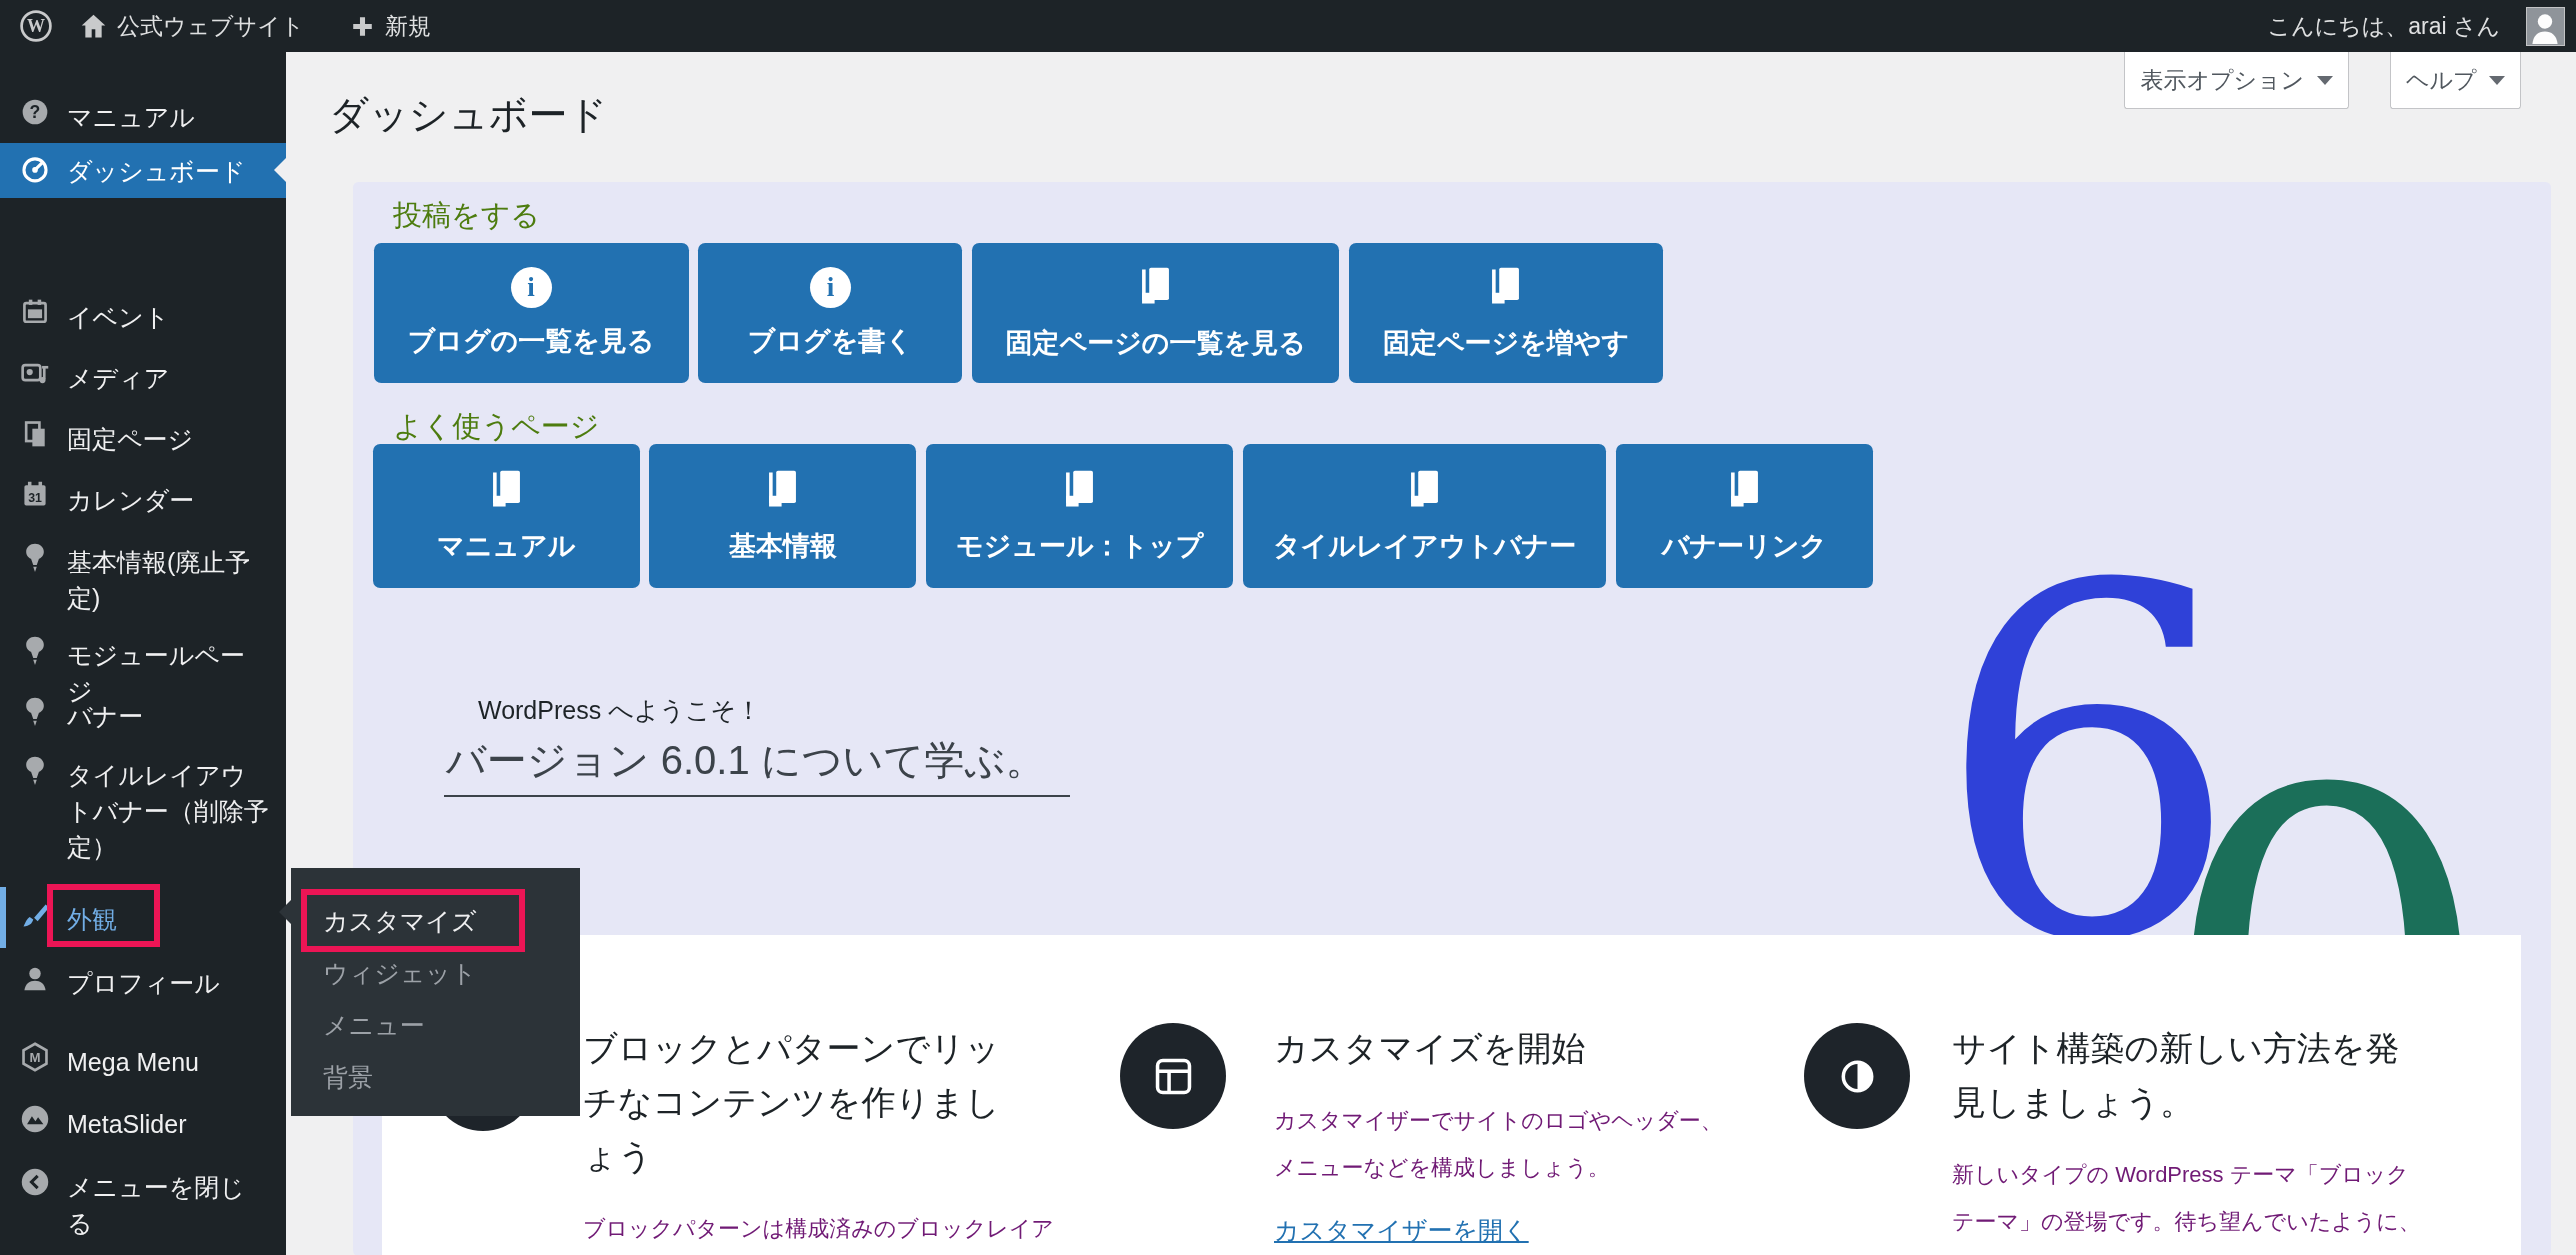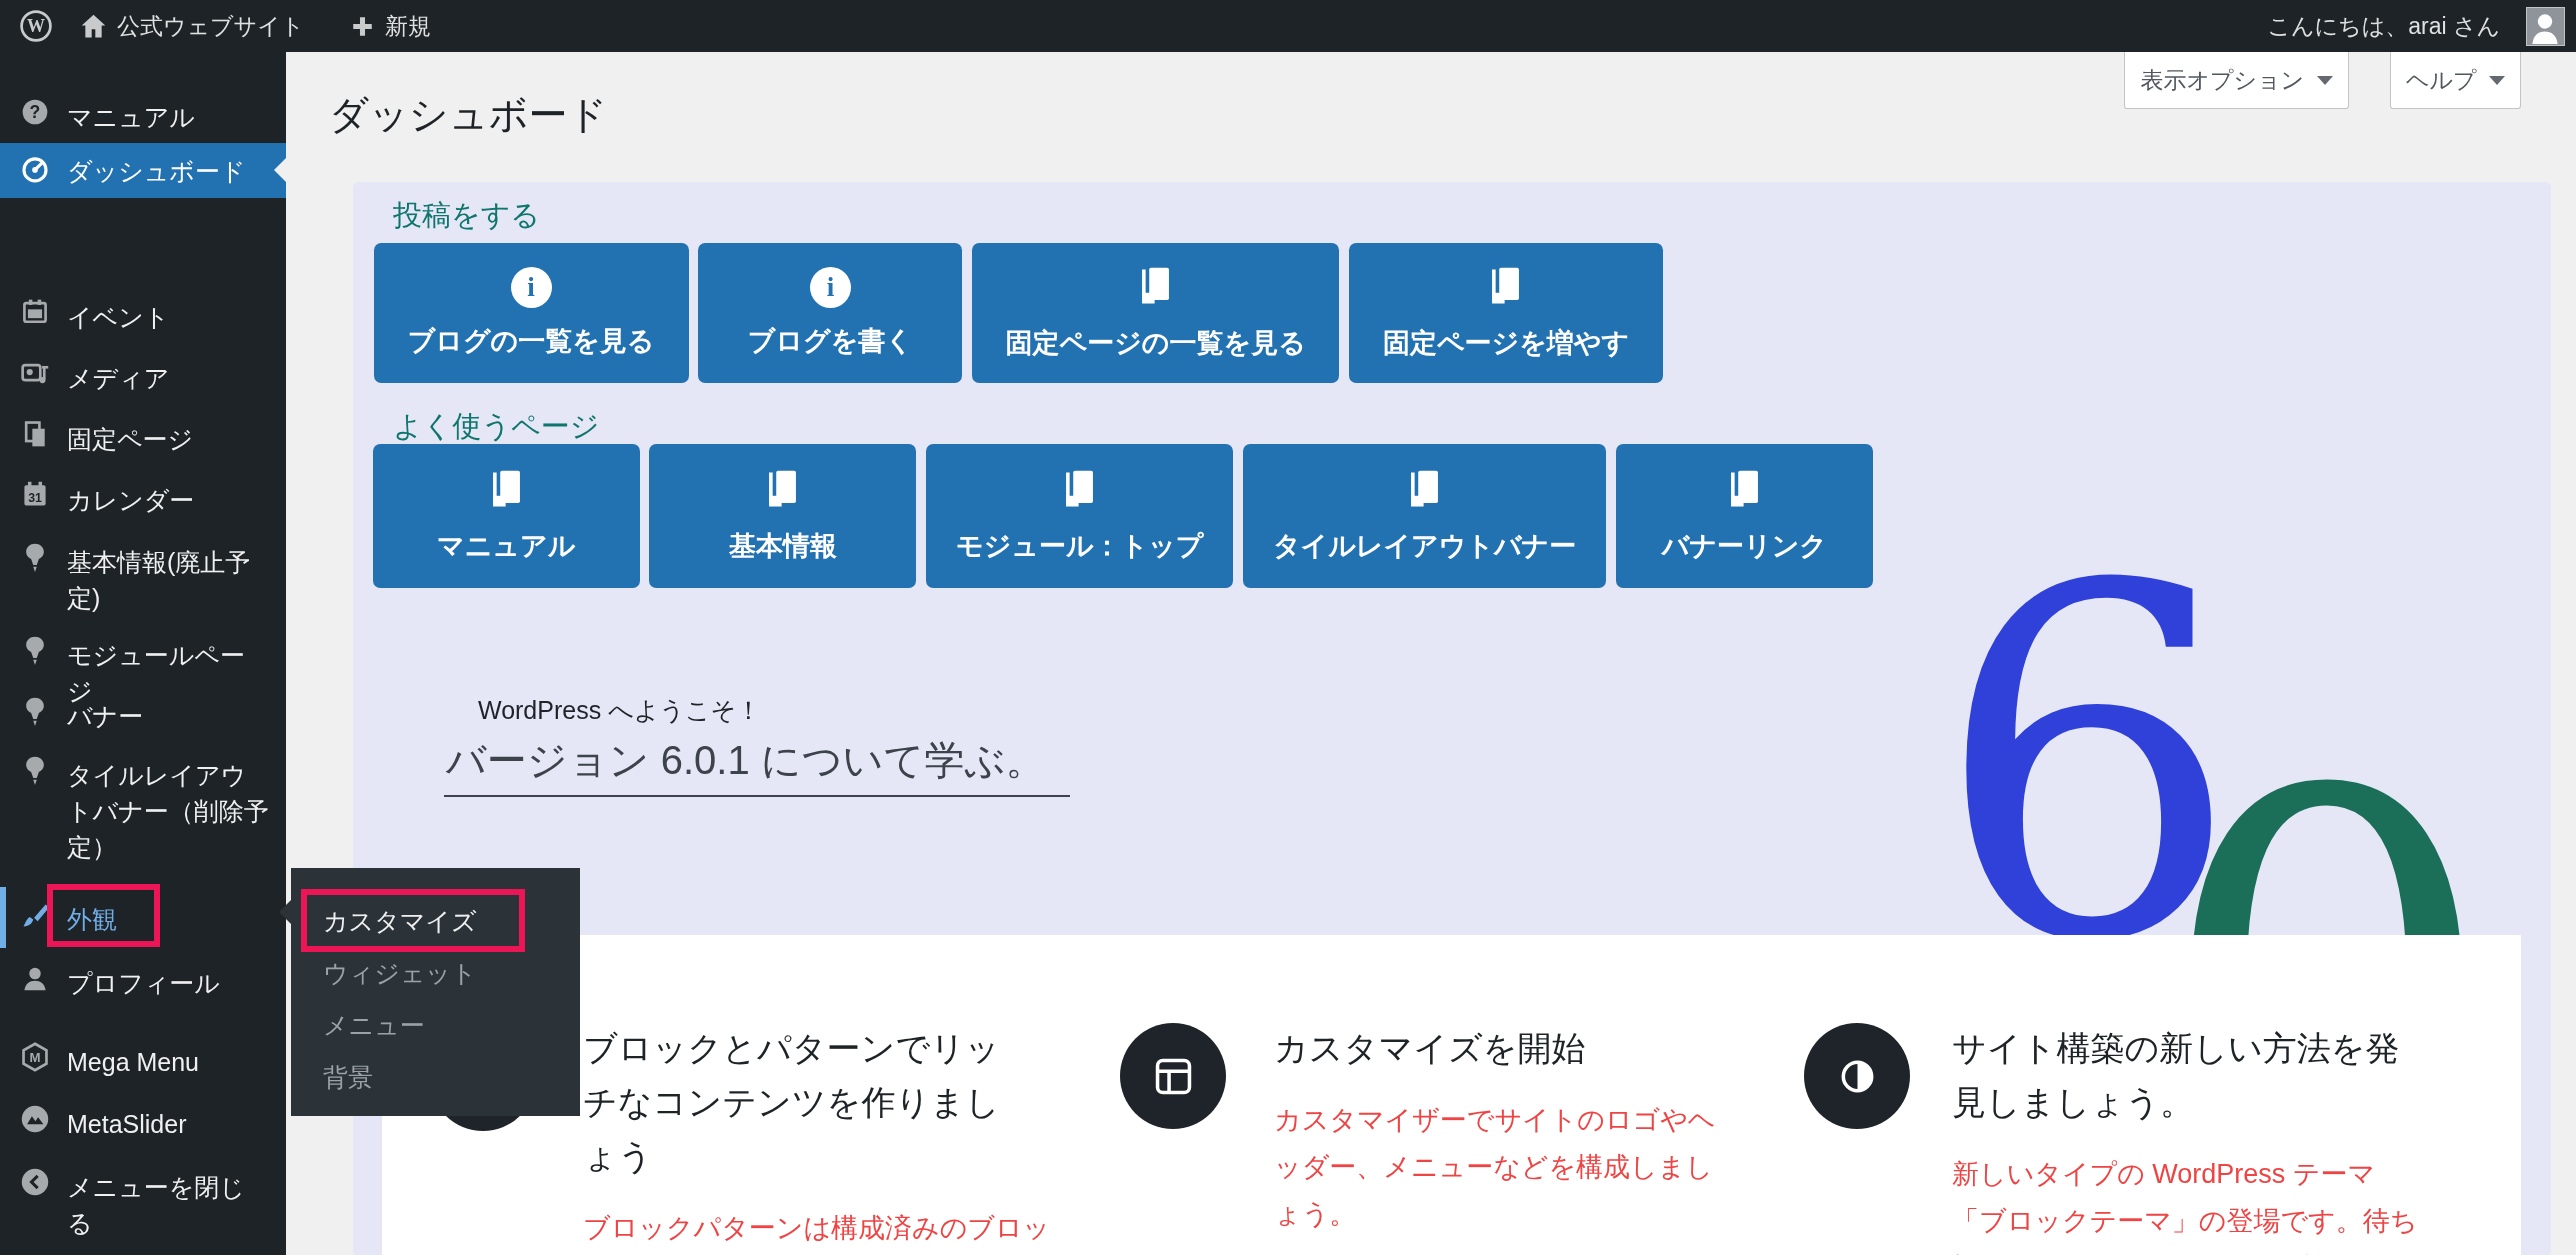--- a/index.html
+++ b/index.html
@@ -33,21 +33,21 @@
   .screen-btn{position:absolute;top:0;height:57px;background:#fff;border:0.9px solid #c3c4c7;border-top:none;
           border-radius:0 0 3.6px 3.6px;box-sizing:border-box;display:flex;align-items:center;justify-content:center;
           gap:12.5px;font-size:23px;color:#50575e;cursor:pointer;}
   .screen-btn .caret{width:0;height:0;border-left:8px solid transparent;border-right:8px solid transparent;
           border-top:9.8px solid #646970;}
   .btn-screenopts{left:1838px;width:225px;}
   .btn-help{left:2104px;width:131px;}
   
   .panel{position:absolute;left:67px;top:130px;width:2198px;height:1074px;background:#e6e7f6;
          border-radius:5.4px;overflow:hidden;}
-  .p-heading{position:absolute;left:40px;font-size:29px;color:#0f766e;font-weight:400;}
+  .p-heading{position:absolute;left:40px;font-size:29px;color:#4d7c0f;font-weight:400;}
   .ph1{top:14.3px;}
   .ph2{top:225px;}
   .tilerow{position:absolute;display:flex;gap:9.8px;}
   .row1{left:20.6px;top:61px;height:140px;}
   .row2{left:19.7px;top:262px;height:144px;}
   .tile{background:#2271b1;border-radius:7.2px;color:#fff;display:flex;flex-direction:column;
         align-items:center;justify-content:center;gap:14.3px;cursor:pointer;box-sizing:border-box;}
   .tile .t-label{font-size:27px;font-weight:bold;white-space:nowrap;}
   .t-info{width:41px;height:41px;border-radius:50%;background:#fff;display:flex;align-items:center;
         justify-content:center;font-size:27px;font-weight:bold;color:#2271b1;font-family:"Liberation Serif",serif;}
@@ -64,21 +64,21 @@
         display:flex;align-items:center;justify-content:center;}
   .ico1{left:48px;top:90px;}
   .ico2{left:738px;top:88px;}
   .ico3{left:1422px;top:88px;}
   .col{position:absolute;top:86px;}
   .col1{left:201px;width:479px;}
   .col2{left:892px;width:461px;}
   .col3{left:1570px;width:476px;}
   .col h3{margin:0;font-size:34px;line-height:54px;font-weight:500;color:#1d2327;}
   .col1 h3{max-width:447px;} .col3 h3{max-width:452px;}
-  .col p{margin:21.5px 0 0 0;font-size:27px;line-height:47px;color:#ef4444;}
+  .col p{margin:21.5px 0 0 0;font-size:22px;line-height:47px;color:#701a75;}
   .col a{display:inline-block;margin-top:23px;font-size:25px;color:#2271b1;
         text-decoration:underline;cursor:pointer;}
   
   .flyout{position:absolute;left:291px;top:868px;width:289px;height:248px;background:#2c3338;
         box-sizing:border-box;padding-top:27px;z-index:60;}
   .flyout::before{content:"";position:absolute;left:-12.5px;top:32px;border-style:solid;
         border-width:12.5px 12.5px 12.5px 0;border-color:transparent #2c3338 transparent transparent;}
   .f-item{height:52px;line-height:52px;padding-left:32px;font-size:25px;color:#9ca1a7;cursor:pointer;}
   .f-item.first{color:#f0f0f1;}
   

